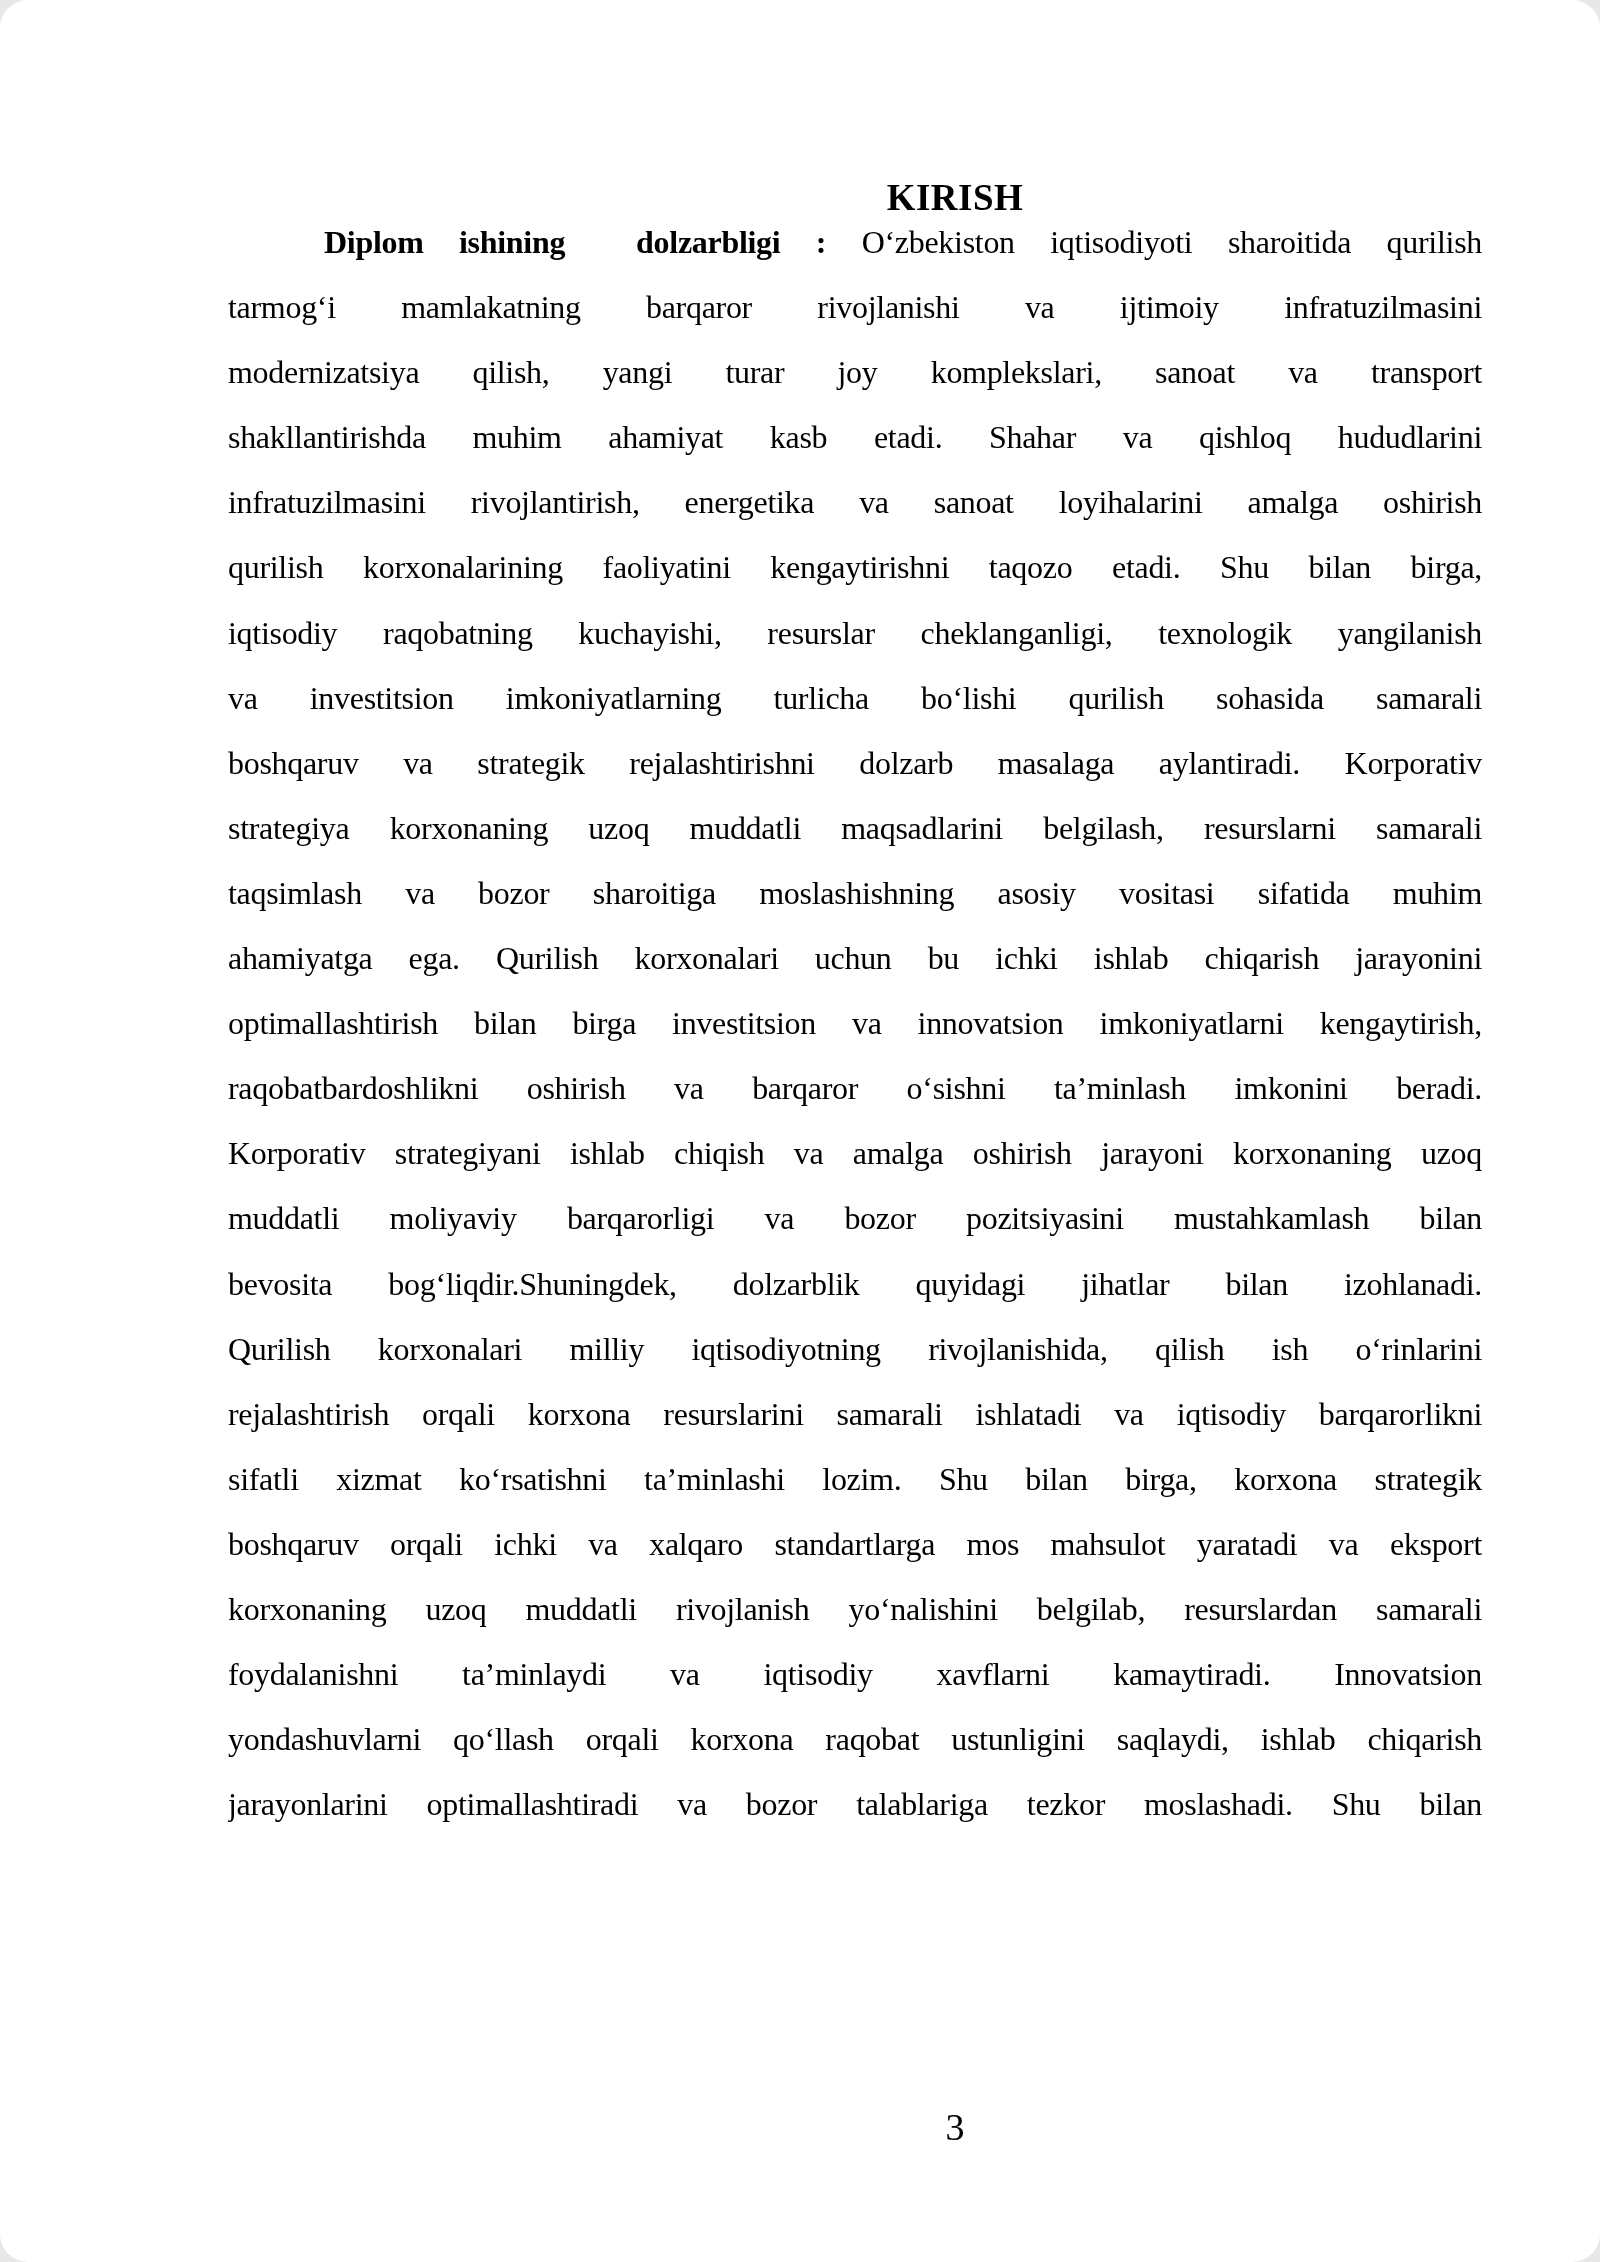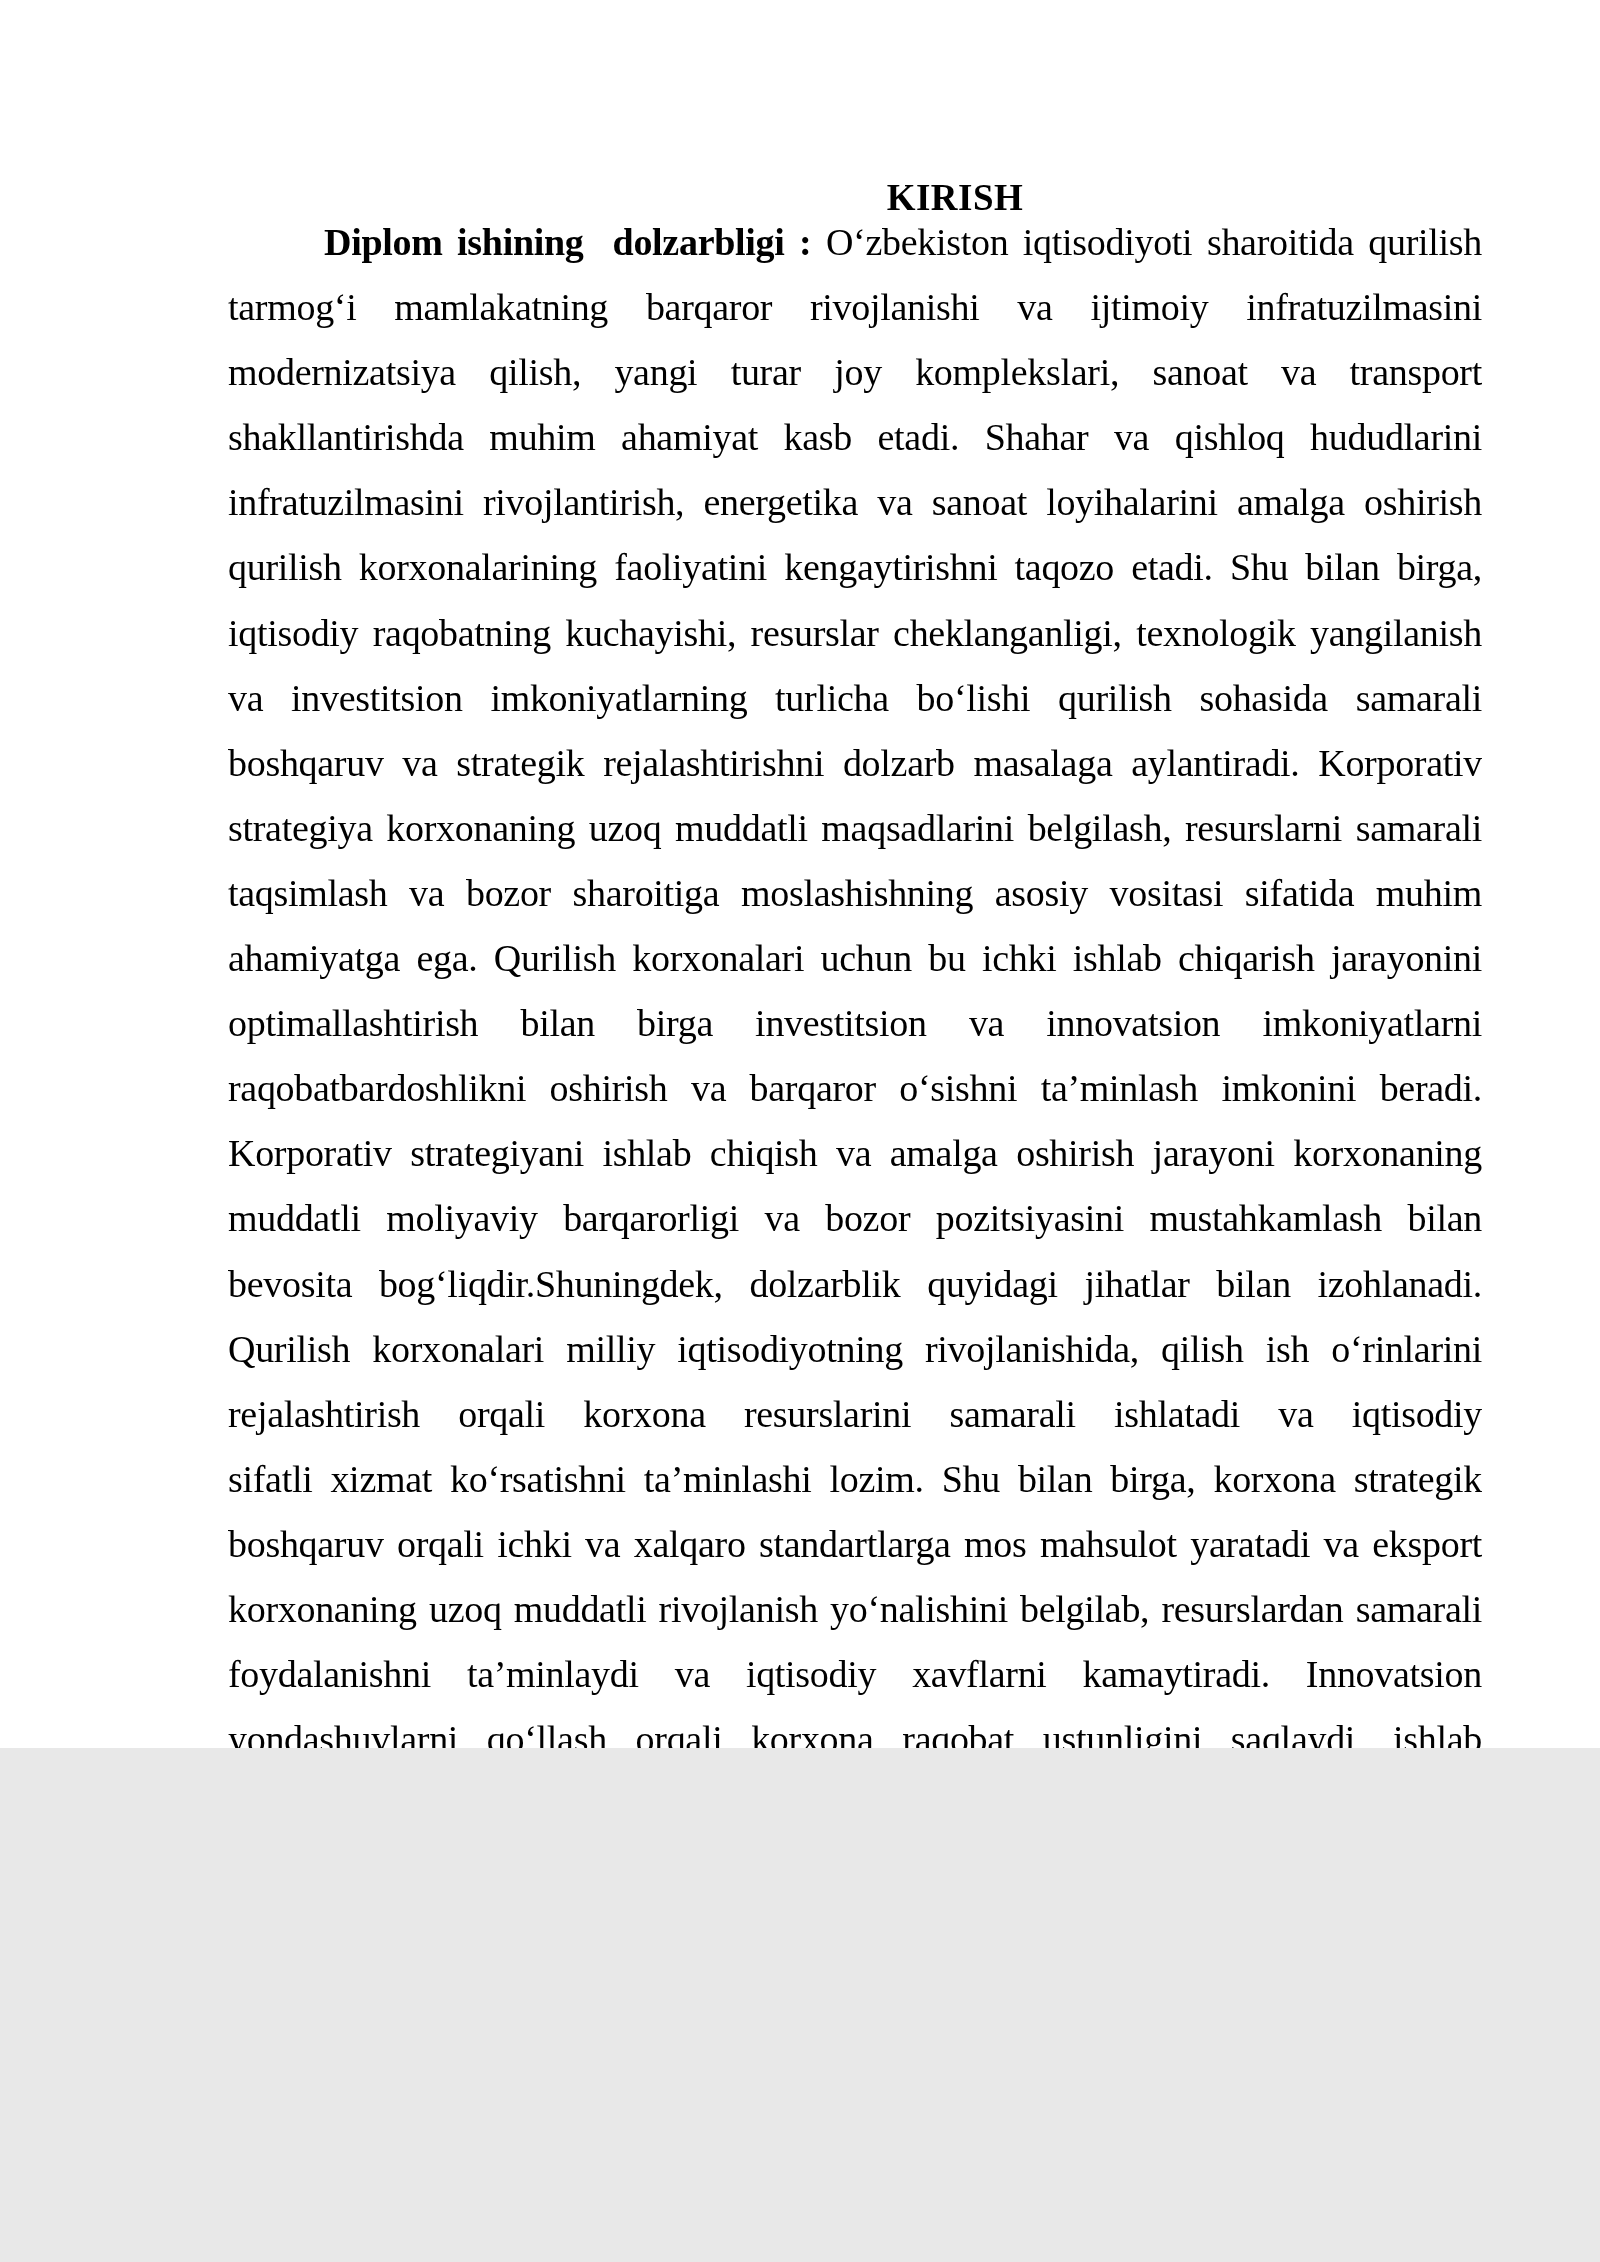--- a/index.html
+++ b/index.html
@@ -3,45 +3,46 @@
 <meta charset="utf-8">
 <style>
   html, body {
     margin: 0;
     padding: 0;
     background: #e8e8e8;
   }
   .page {
     position: relative;
     width: 1600px;
-    height: 1748px;
+    height: 2262px;
     background: #ffffff;
     color: #000000;
     font-family: "Liberation Serif", "DejaVu Serif", serif;
     overflow: hidden;
+    border-radius: 28px;
   }
   .doc-title {
     position: absolute;
     top: 140px;
     left: 228px;
     width: 1254px;
     padding-left: 100px; 
     box-sizing: content-box;
     font-size: 37px;
     font-weight: bold;
     line-height: 65px;
     text-align: center;
     letter-spacing: 0.5px;
   }
   .body-text {
     position: absolute;
     top: 210px;
     left: 228px;
     width: 1254px;
-    font-size: 38px;
+    font-size: 32px;
     line-height: 65.1px;
     letter-spacing: -0.3px;
   }
   .tline {
     text-align: justify;
     text-align-last: justify;
     height: 65.1px;
     overflow: hidden;
     white-space: normal;
   }

